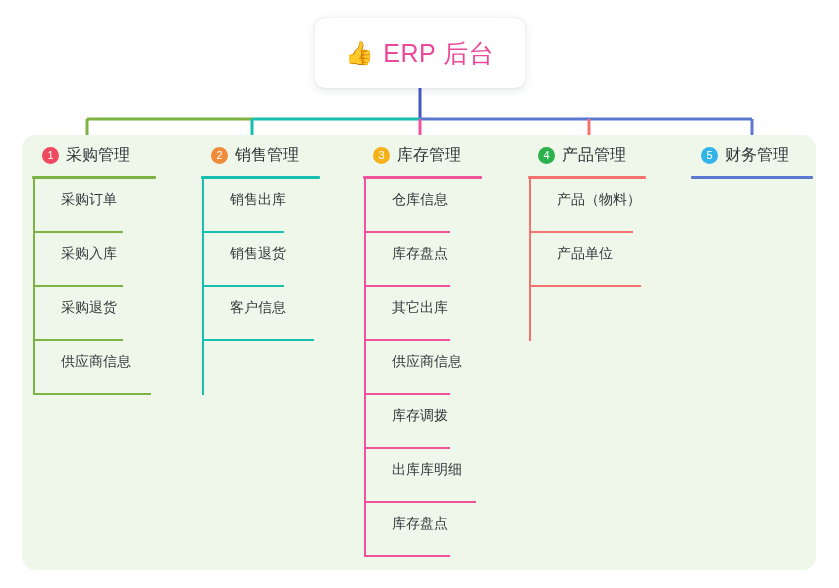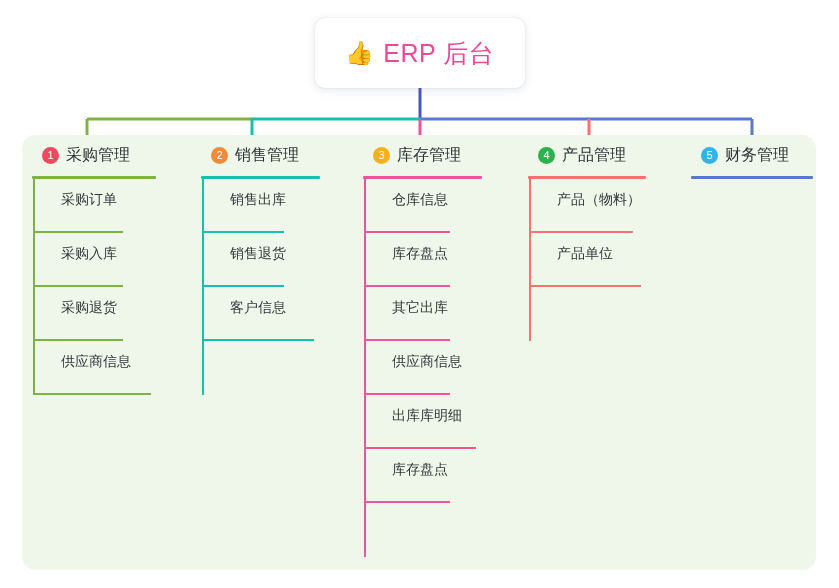--- a/index.html
+++ b/index.html
@@ -240,20 +240,24 @@
           </div>
           <div class="item">
             <span class="item-label">其它出库</span>
             <div class="item-rule" style="background: rgb(238, 83, 155); width: 86px;"></div>
           </div>
           <div class="item">
             <span class="item-label">供应商信息</span>
             <div class="item-rule" style="background: rgb(238, 83, 155); width: 86px;"></div>
           </div>
           <div class="item">
+            <span class="item-label">库存调拨</span>
+            <div class="item-rule" style="background: rgb(238, 83, 155); width: 86px;"></div>
+          </div>
+          <div class="item">
             <span class="item-label">出库库明细</span>
             <div class="item-rule" style="background: rgb(238, 83, 155); width: 112px;"></div>
           </div>
           <div class="item">
             <span class="item-label">库存盘点</span>
             <div class="item-rule" style="background: rgb(238, 83, 155); width: 86px;"></div>
           </div>
         </div>
       </div>
       <div class="column" style="left: 496px;">

